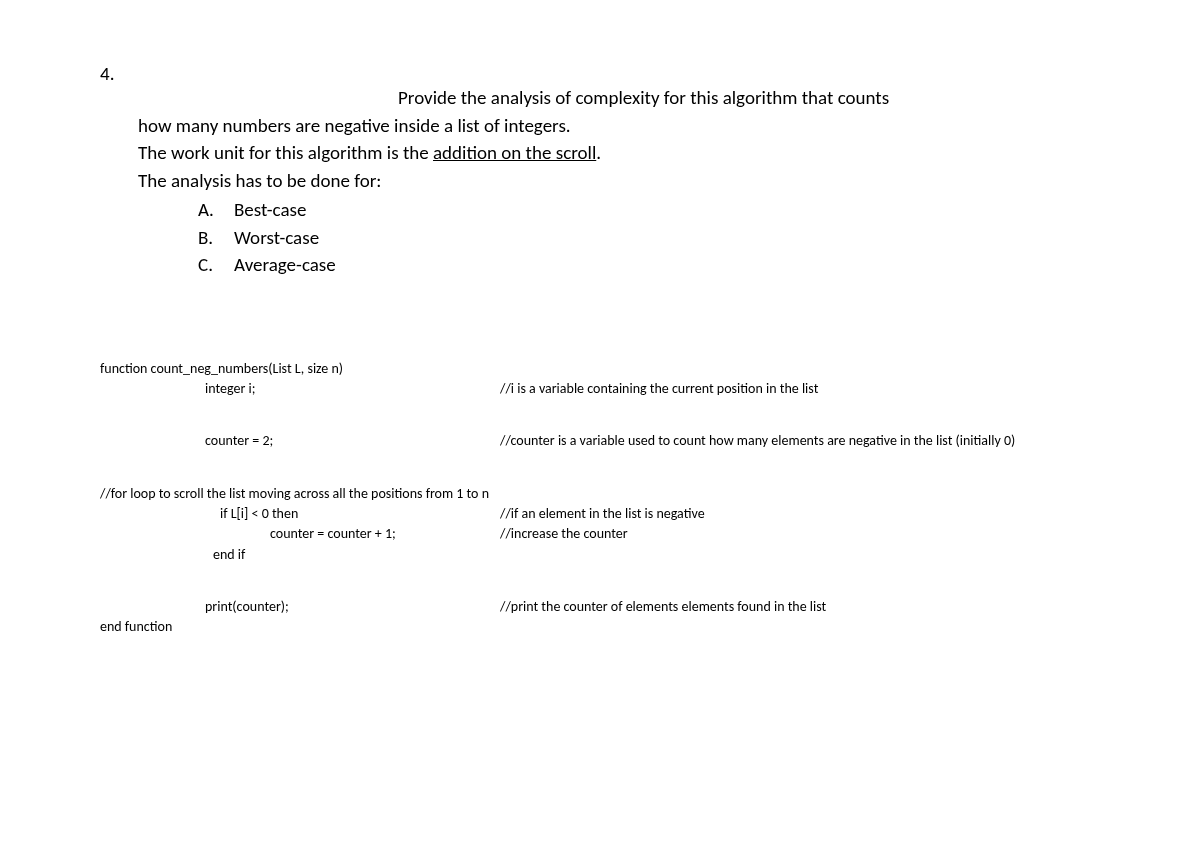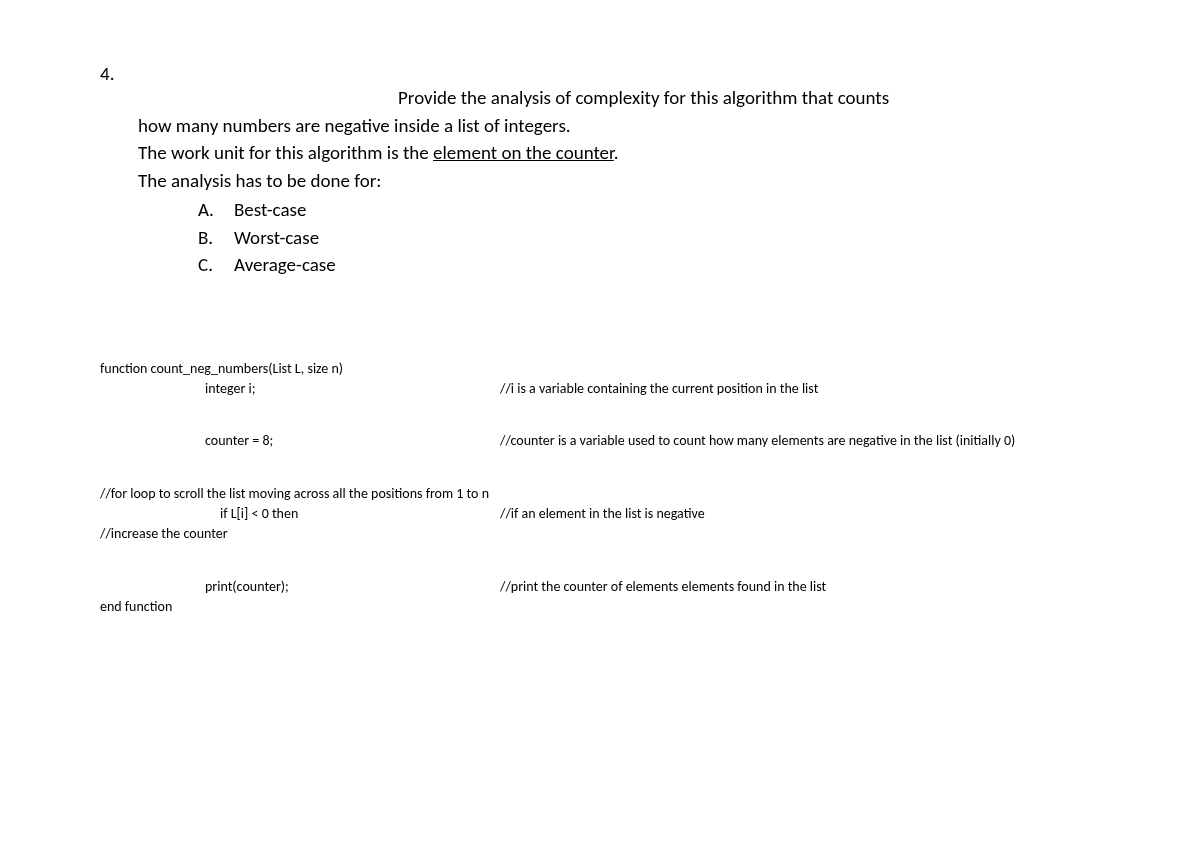--- a/index.html
+++ b/index.html
@@ -68,21 +68,21 @@
 <body>
 
 <div class="question-header">
   <div class="qnum">4.</div>
   <div class="qtext-block">
     <div>
       <span class="qtext-line1">Provide the analysis of complexity for this algorithm that counts</span>
     </div>
     <div>how many numbers are negative inside a list of integers.</div>
     <div>
-      <span>The work unit for this algorithm is the </span><span class="underline">element on the counter</span><span>.</span>
+      <span>The work unit for this algorithm is the </span><span class="underline">addition on the scroll</span><span>.</span>
     </div>
     <div>The analysis has to be done for:</div>
     <div class="sublist">
       <div class="sublist-row">
         <span class="sublist-letter">A.</span>
         <span>Best-case</span>
       </div>
       <div class="sublist-row">
         <span class="sublist-letter">B.</span>
         <span>Worst-case</span>
@@ -99,33 +99,38 @@
     <div class="pseudo-row">
       <div class="pseudo-code" style="padding-left: 0px;">function count_neg_numbers(List L, size n)</div>
       <div class="pseudo-comment"></div>
     </div>
     <div class="pseudo-row">
       <div class="pseudo-code" style="padding-left: 105px;">integer i;</div>
       <div class="pseudo-comment">//i is a variable containing the current position in the list</div>
     </div>
     <div class="gap-lg"></div>
     <div class="pseudo-row">
-      <div class="pseudo-code" style="padding-left: 105px;">counter = 8;</div>
+      <div class="pseudo-code" style="padding-left: 105px;">counter = 2;</div>
       <div class="pseudo-comment">//counter is a variable used to count how many elements are negative in the list (initially 0)</div>
     </div>
     <div class="gap-lg"></div>
     <div class="pseudo-row">
       <div class="pseudo-comment">//for loop to scroll the list moving across all the positions from 1 to n</div>
     </div>
     <div class="pseudo-row">
       <div class="pseudo-code" style="padding-left: 120px;">if L[i] &lt; 0 then</div>
       <div class="pseudo-comment">//if an element in the list is negative</div>
     </div>
     <div class="pseudo-row">
+      <div class="pseudo-code" style="padding-left: 170px;">counter = counter + 1;</div>
       <div class="pseudo-comment">//increase the counter</div>
+    </div>
+    <div class="pseudo-row">
+      <div class="pseudo-code" style="padding-left: 113px;">end if</div>
+      <div class="pseudo-comment"></div>
     </div>
     <div class="pseudo-row">
       <div class="pseudo-comment"></div>
     </div>
     <div class="gap-lg"></div>
     <div class="pseudo-row">
       <div class="pseudo-code" style="padding-left: 105px;">print(counter);</div>
       <div class="pseudo-comment">//print the counter of elements elements found in the list</div>
     </div>
     <div class="pseudo-row">

